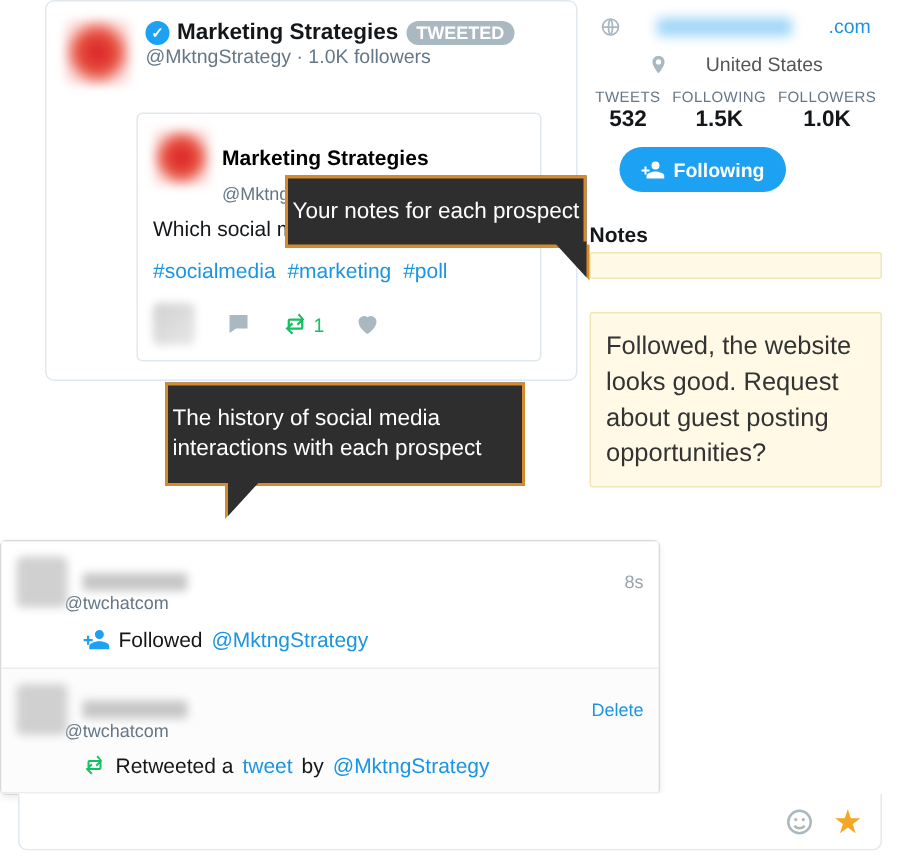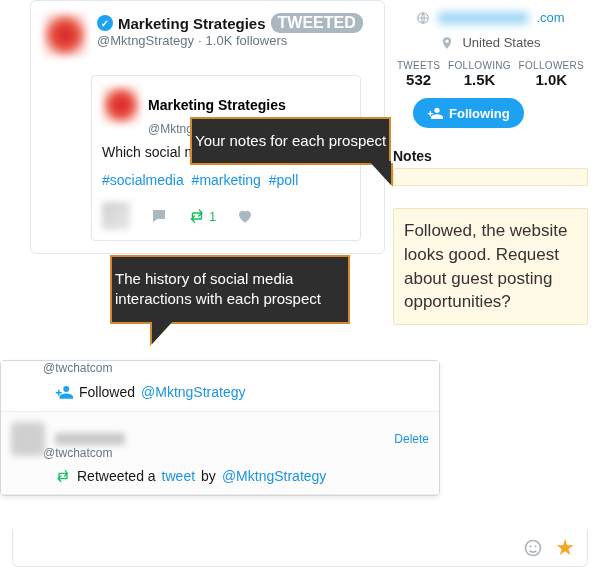--- a/index.html
+++ b/index.html
@@ -7,36 +7,36 @@
 
 .main-card { position: absolute; left: 30px; top: 0; width: 355px; background: #fff; border: 1px solid #e1e8ed; border-radius: 6px; padding: 12px; }
 .profile-header { display: flex; align-items: flex-start; }
 .avatar-blur { width: 44px; height: 44px; border-radius: 6px; background: radial-gradient(circle, #d8232a 0%, #e74c3c 40%, rgba(231,76,60,0.15) 75%); filter: blur(3px); flex-shrink: 0; }
 .avatar-blur-sm { width: 38px; height: 38px; border-radius: 5px; background: radial-gradient(circle, #d8232a 0%, #e74c3c 40%, rgba(231,76,60,0.15) 75%); filter: blur(3px); flex-shrink: 0; }
 .profile-info { margin-left: 10px; flex: 1; }
 .profile-line1 { display: flex; align-items: center; gap: 5px; }
 .verified { width: 16px; height: 16px; background: #1da1f2; border-radius: 50%; position: relative; }
 .verified::after { content: "✓"; color: #fff; font-size: 10px; font-weight: bold; position: absolute; top: 50%; left: 50%; transform: translate(-50%, -50%); }
 .profile-name { font-weight: bold; font-size: 15px; color: #14171a; }
-.badge-tweeted { background: #aab8c2; color: #fff; font-size: 16px; font-weight: bold; padding: 1px 7px; border-radius: 9px; }
+.badge-tweeted { background: #aab8c2; color: #fff; font-size: 12px; font-weight: bold; padding: 1px 7px; border-radius: 9px; }
 .profile-meta { color: #657786; font-size: 13px; }
 .inner-tweet { margin-top: 18px; margin-left: 48px; border: 1px solid #e1e8ed; border-radius: 4px; padding: 10px; width: 270px; }
 .it-head { display: flex; align-items: center; }
 .it-name { font-weight: bold; font-size: 14px; margin-left: 8px; }
 .it-handle { color: #657786; font-size: 12px; margin-left: 46px; margin-top: -2px; }
 .it-text { font-size: 14px; color: #14171a; margin-top: 8px; }
 .hashtags { margin-top: 12px; font-size: 14px; }
 .hashtags a { color: #1b95e0; text-decoration: none; margin-right: 4px; }
 .actions { margin-top: 14px; display: flex; align-items: center; gap: 20px; color: #aab8c2; }
 .mini-avatar { width: 28px; height: 28px; border-radius: 4px; background: linear-gradient(135deg,#d0d0d0,#e8e8e8); filter: blur(3px); }
 .action-icon { width: 18px; height: 18px; fill: #aab8c2; }
 .rt { fill: #17bf63; display: flex; align-items: center; gap: 3px; font-size: 13px; color: #17bf63; }
 
 .side { position: absolute; right: 12px; top: 0; width: 195px; font-size: 13px; }
-.side-row { display: flex; align-items: center; justify-content: center; gap: 8px; margin: 10px 0; color: #555; }
+.side-row { display: flex; align-items: center; justify-content: center; gap: 24px; margin: 10px 0; color: #555; }
 .globe, .pin { width: 14px; height: 14px; fill: #aab8c2; }
 .link-blur { display: inline-block; width: 90px; height: 12px; background: #9fd5f7; filter: blur(4px); border-radius: 2px; }
 .dotcom { color: #1b95e0; }
 .stats { display: flex; justify-content: space-around; text-align: center; margin: 10px 0; }
 .stat-label { font-size: 10px; color: #657786; letter-spacing: 0.3px; }
 .stat-val { font-weight: bold; font-size: 15px; color: #14171a; }
 .follow-btn { background: #1da1f2; color: #fff; border: none; border-radius: 18px; padding: 7px 14px; font-size: 13px; font-weight: bold; display: flex; align-items: center; gap: 6px; margin-left: 20px; }
 .follow-icon { width: 16px; height: 16px; fill: #fff; }
 .notes-header { font-weight: bold; font-size: 14px; margin-top: 20px; color: #14171a; }
 .notes-bar { height: 18px; background: #fff9e6; border: 1px solid #f0e6b8; margin-top: 4px; border-radius: 2px; }
@@ -161,20 +161,25 @@
   <span>Your notes for each prospect</span>
   <div class="tail tail-1"></div>
 </div>
 <div class="callout callout-2">
   <span>The history of social media interactions with each prospect</span>
   <div class="tail tail-2"></div>
 </div>
 
 <div class="history-panel">
   <div class="hist-item">
+    <div class="hist-head">
+      <div class="hist-avatar"></div>
+      <div class="hist-name-blur"></div>
+      <span class="hist-time">8s</span>
+    </div>
     <div class="hist-handle">@twchatcom</div>
     <div class="hist-action">
       <svg class="icon-follow" viewBox="0 0 24 24">
           <path d="M15 12a4 4 0 1 0 0-8 4 4 0 0 0 0 8zm-9 0V9H4v3H1v2h3v3h2v-3h3v-2H6zm9 2c-3 0-9 1.5-9 4.5V21h18v-2.5c0-3-6-4.5-9-4.5z"></path>
         </svg>
       <span>Followed</span>
       <a>@MktngStrategy</a>
     </div>
   </div>
   <div class="hist-item">

